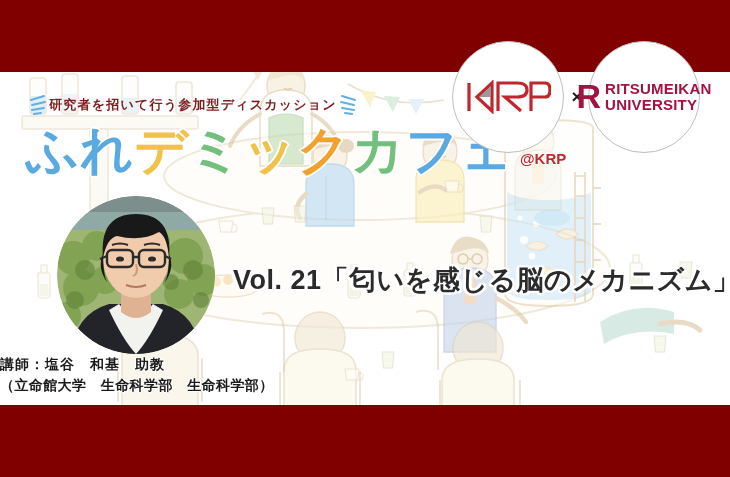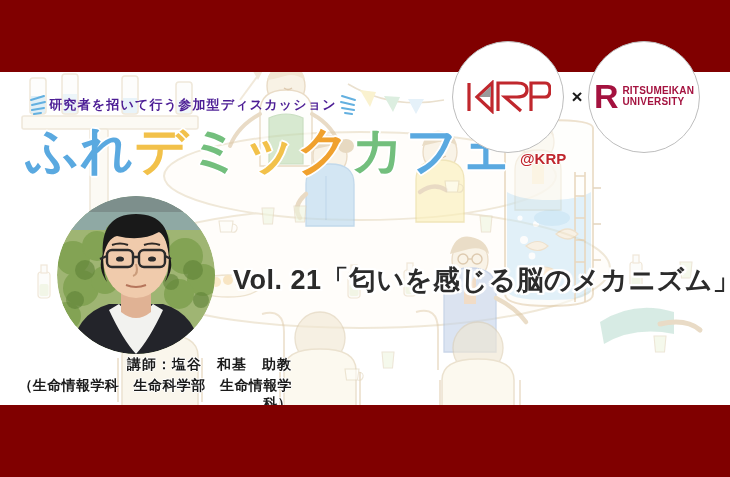--- a/index.html
+++ b/index.html
@@ -47,21 +47,21 @@
     top: 92px;
     width: 330px;
     height: 26px;
     display: flex;
     align-items: center;
     justify-content: center;
   }
   #subtitle-text {
     font-size: 13px;
     font-weight: bold;
-    color: #4c1d95;
+    color: #7f1d1d;
     letter-spacing: 1.2px;
     white-space: nowrap;
   }
   .sparkle { width: 26px; height: 24px; flex: none; }
 
   
   #logotype {
     position: absolute;
     left: 26px;
     top: 124px;
@@ -124,21 +124,21 @@
     font-weight: bold;
     color: #a4123f;
     line-height: 0.86;
   }
   #ritsu-words {
     display: flex;
     flex-direction: column;
     line-height: 1.08;
   }
   #ritsu-words span {
-    font-size: 10px;
+    font-size: 15px;
     font-weight: bold;
     color: #a4123f;
     letter-spacing: 0.2px;
   }
 
   
   #portrait {
     position: absolute;
     left: 57px;
     top: 196px;
@@ -148,21 +148,21 @@
     overflow: hidden;
   }
   #portrait svg { display: block; }
 
   
   #speaker-caption {
     position: absolute;
     left: 0;
     top: 356px;
     width: 292px;
-    text-align: right;
+    text-align: left;
     color: #1b1b1b;
   }
   #speaker-name {
     font-size: 14px;
     font-weight: bold;
     letter-spacing: 1px;
     text-shadow: 1px 0 0 #fff, -1px 0 0 #fff, 0 1px 0 #fff, 0 -1px 0 #fff;
   }
   #speaker-affiliation {
     font-size: 14px;
@@ -508,21 +508,21 @@
         </g>
 
         <path d="M79,68 q3,10 -3,12" fill="none" stroke="#cb9d7c" stroke-width="2"></path>
         <path d="M69,89 q10,4 20,0" fill="none" stroke="#b5755b" stroke-width="2"></path>
       </g>
     </svg>
   </div>
 
   <div id="speaker-caption">
     <div id="speaker-name">講師：塩谷　和基　助教</div>
-    <div id="speaker-affiliation">（生命情報学科　生命科学部　生命情報学科）</div>
+    <div id="speaker-affiliation">（立命館大学　生命科学部　生命科学部）</div>
   </div>
 
   <div id="volume-title">Vol. 21「匂いを感じる脳のメカニズム」</div>
 
   <div class="bar" id="footer-bar"></div>
 
 
 </div>
 
 </body></html>

